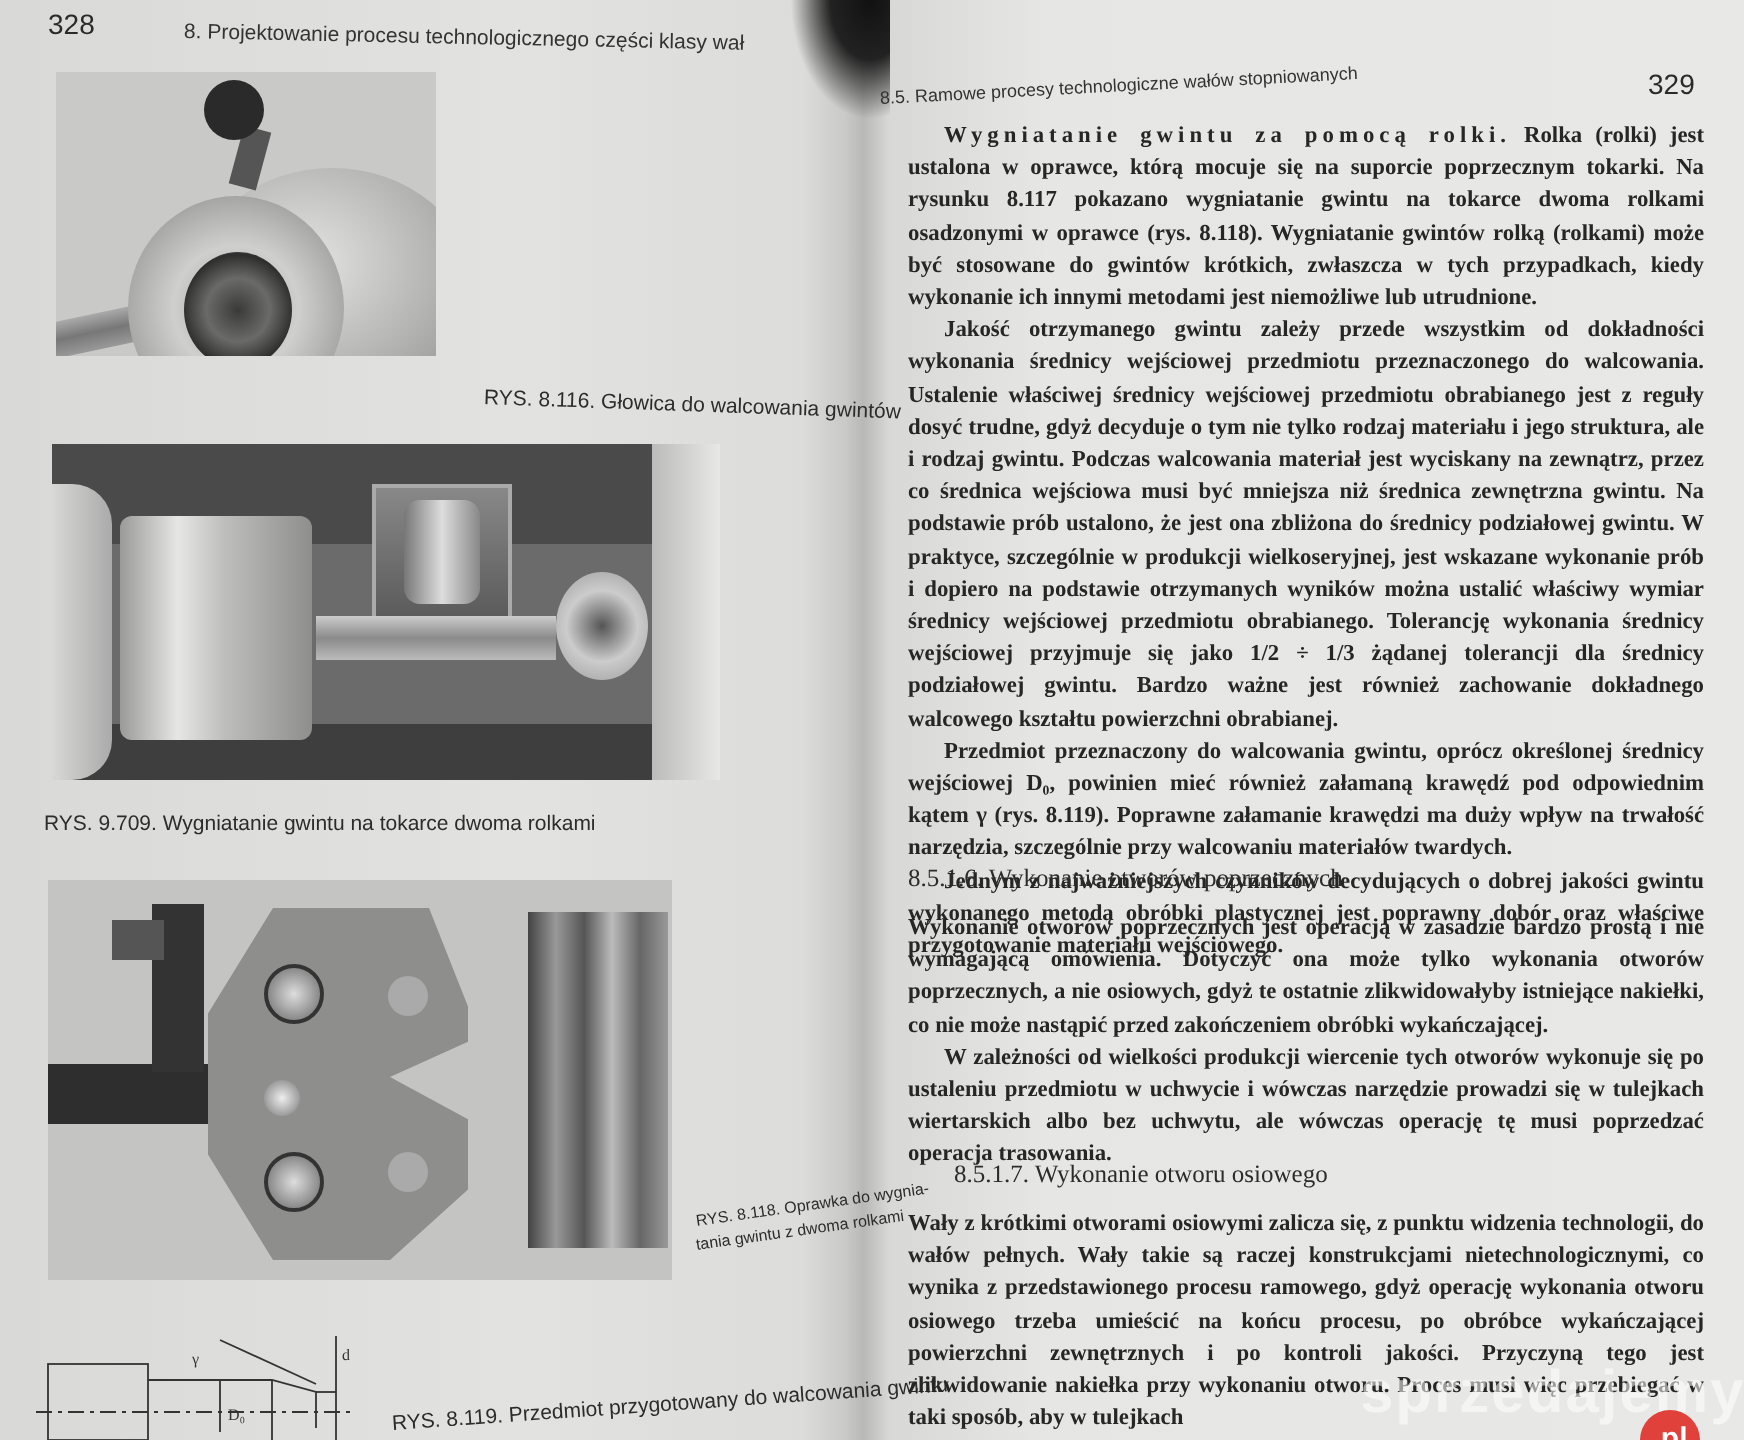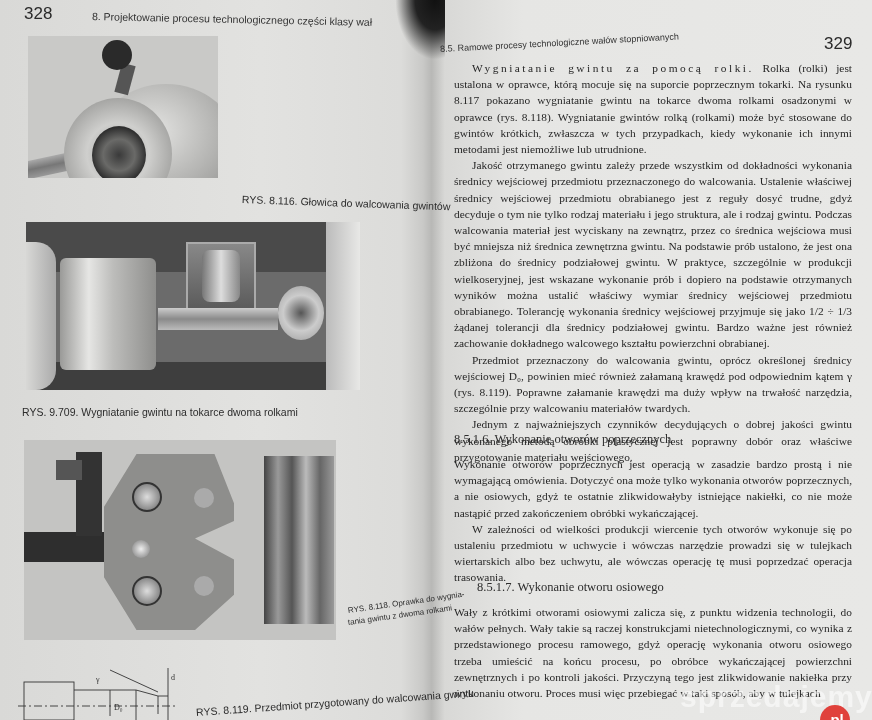--- a/index.html
+++ b/index.html
@@ -8,21 +8,21 @@
     position: relative; width: 872px; height: 720px; overflow: hidden;
     background: linear-gradient(90deg, #d9d9d7 0%, #e2e2e0 30%, #dcdcda 46%, #c9c9c7 48.5%, #b8b8b6 49.5%, #d8d8d6 51%, #e6e6e4 60%, #e8e8e6 100%);
   }
   .fold-shadow {
     position: absolute; left: 395px; top: 0; width: 50px; height: 60px;
     background: radial-gradient(ellipse at 80% 0%, #111 0%, #222 35%, rgba(0,0,0,0) 70%);
   }
   .left-page { position: absolute; left: 0; top: 0; width: 430px; height: 720px; }
   .right-page { position: absolute; left: 430px; top: 0; width: 442px; height: 720px; }
 
-  .page-num { position: absolute; font-family: "Liberation Sans", sans-serif; font-size: 17px; color: #2a2a2a; }
+  .page-num { position: absolute; font-family: "Liberation Sans", sans-serif; font-size: 14px; color: #2a2a2a; }
   .running-head { position: absolute; font-family: "Liberation Sans", sans-serif; color: #333; white-space: nowrap; }
 
   .caption { position: absolute; font-family: "Liberation Sans", sans-serif; font-size: 10.5px; color: #2c2c2c; white-space: nowrap; }
 
   .photo { position: absolute; overflow: hidden; }
   
   #fig116 { left: 28px; top: 36px; width: 190px; height: 142px; background: #c9c9c7; }
   #fig116 .drum { position: absolute; left: 68px; top: 48px; width: 140px; height: 118px; border-radius: 50%; background: radial-gradient(ellipse at 40% 40%, #e4e4e2 0%, #b4b4b2 55%, #8a8a88 100%); }
   #fig116 .face { position: absolute; left: 36px; top: 62px; width: 108px; height: 112px; border-radius: 50%; background: radial-gradient(circle at 50% 50%, #9c9c9a 0%, #cfcfcd 40%, #a8a8a6 70%, #6e6e6c 100%); }
   #fig116 .center { position: absolute; left: 64px; top: 90px; width: 54px; height: 58px; border-radius: 50%; background: radial-gradient(circle, #3a3a3a 0%, #6a6a68 40%, #2e2e2e 70%, #888 100%); }
@@ -53,21 +53,21 @@
   #fig118 .r3 { position: absolute; left: 170px; top: 48px; width: 20px; height: 20px; border-radius: 50%; background: #aaa; }
   #fig118 .r4 { position: absolute; left: 170px; top: 136px; width: 20px; height: 20px; border-radius: 50%; background: #aaa; }
   #fig118 .pin { position: absolute; left: 108px; top: 100px; width: 18px; height: 18px; border-radius: 50%; background: radial-gradient(circle, #eee, #777); }
   #fig118 .side { position: absolute; left: 240px; top: 16px; width: 70px; height: 168px; background: linear-gradient(90deg, #444 0%, #999 20%, #555 40%, #bbb 60%, #666 80%, #999 100%); }
 
   
   #fig119 { position: absolute; left: 18px; top: 666px; width: 160px; height: 54px; }
   #fig119 svg { width: 160px; height: 54px; }
 
   
-  .text-block { position: absolute; left: 24px; width: 398px; font-family: "Liberation Serif", serif; font-size: 11.4px; line-height: 16.2px; color: #262626; text-align: justify; }
+  .text-block { position: absolute; left: 24px; width: 398px; font-family: "Liberation Serif", serif; font-size: 11.4px; line-height: 16.2px; color: #262626; text-align: justify; font-weight: bold; }
   .text-block p { text-indent: 18px; }
   .text-block p.noindent { text-indent: 0; }
   .spaced { letter-spacing: 2.5px; }
   .section-head { position: absolute; left: 24px; font-family: Liberation Serif, serif; font-size: 12.5px; color: #2c2c2c; white-space: nowrap; }
 
   .watermark { position: absolute; left: 680px; top: 680px; font-family: "Liberation Sans", sans-serif; font-size: 30px; font-weight: bold; color: rgba(255,255,255,0.55); letter-spacing: 1px; white-space: nowrap; text-align: center; }
   .wm-badge { position: absolute; left: 820px; top: 664px; width: 30px; height: 30px; border-radius: 50%; background: #e0413b; color: #fff; font-family: "Liberation Sans", sans-serif; font-weight: bold; font-size: 15px; line-height: 30px; text-align: center; margin-top: 41px; }
 </style>
 </head>
 <body>

